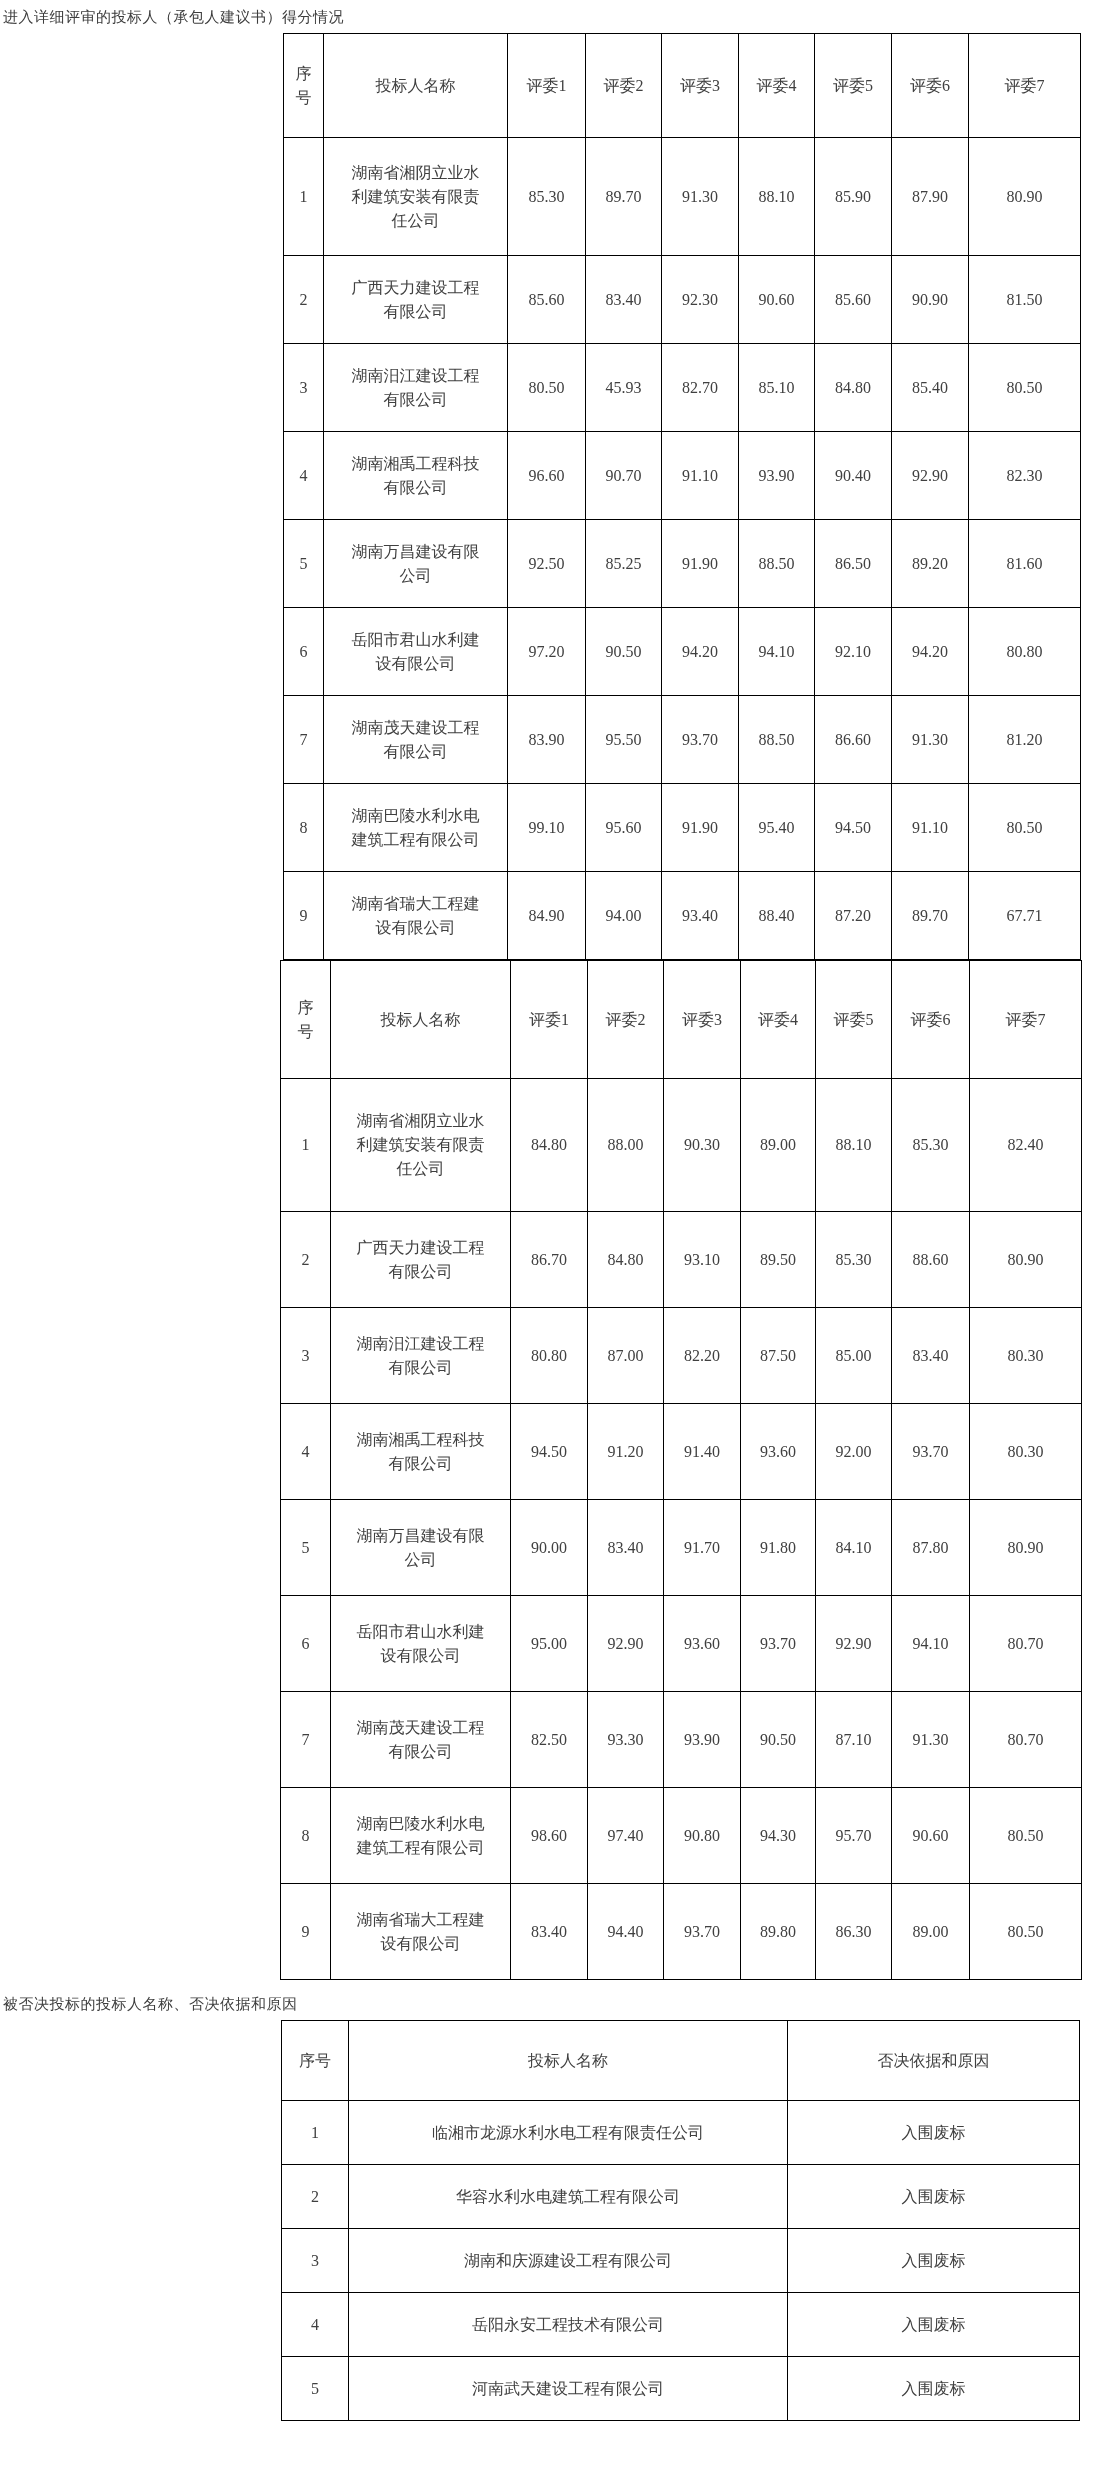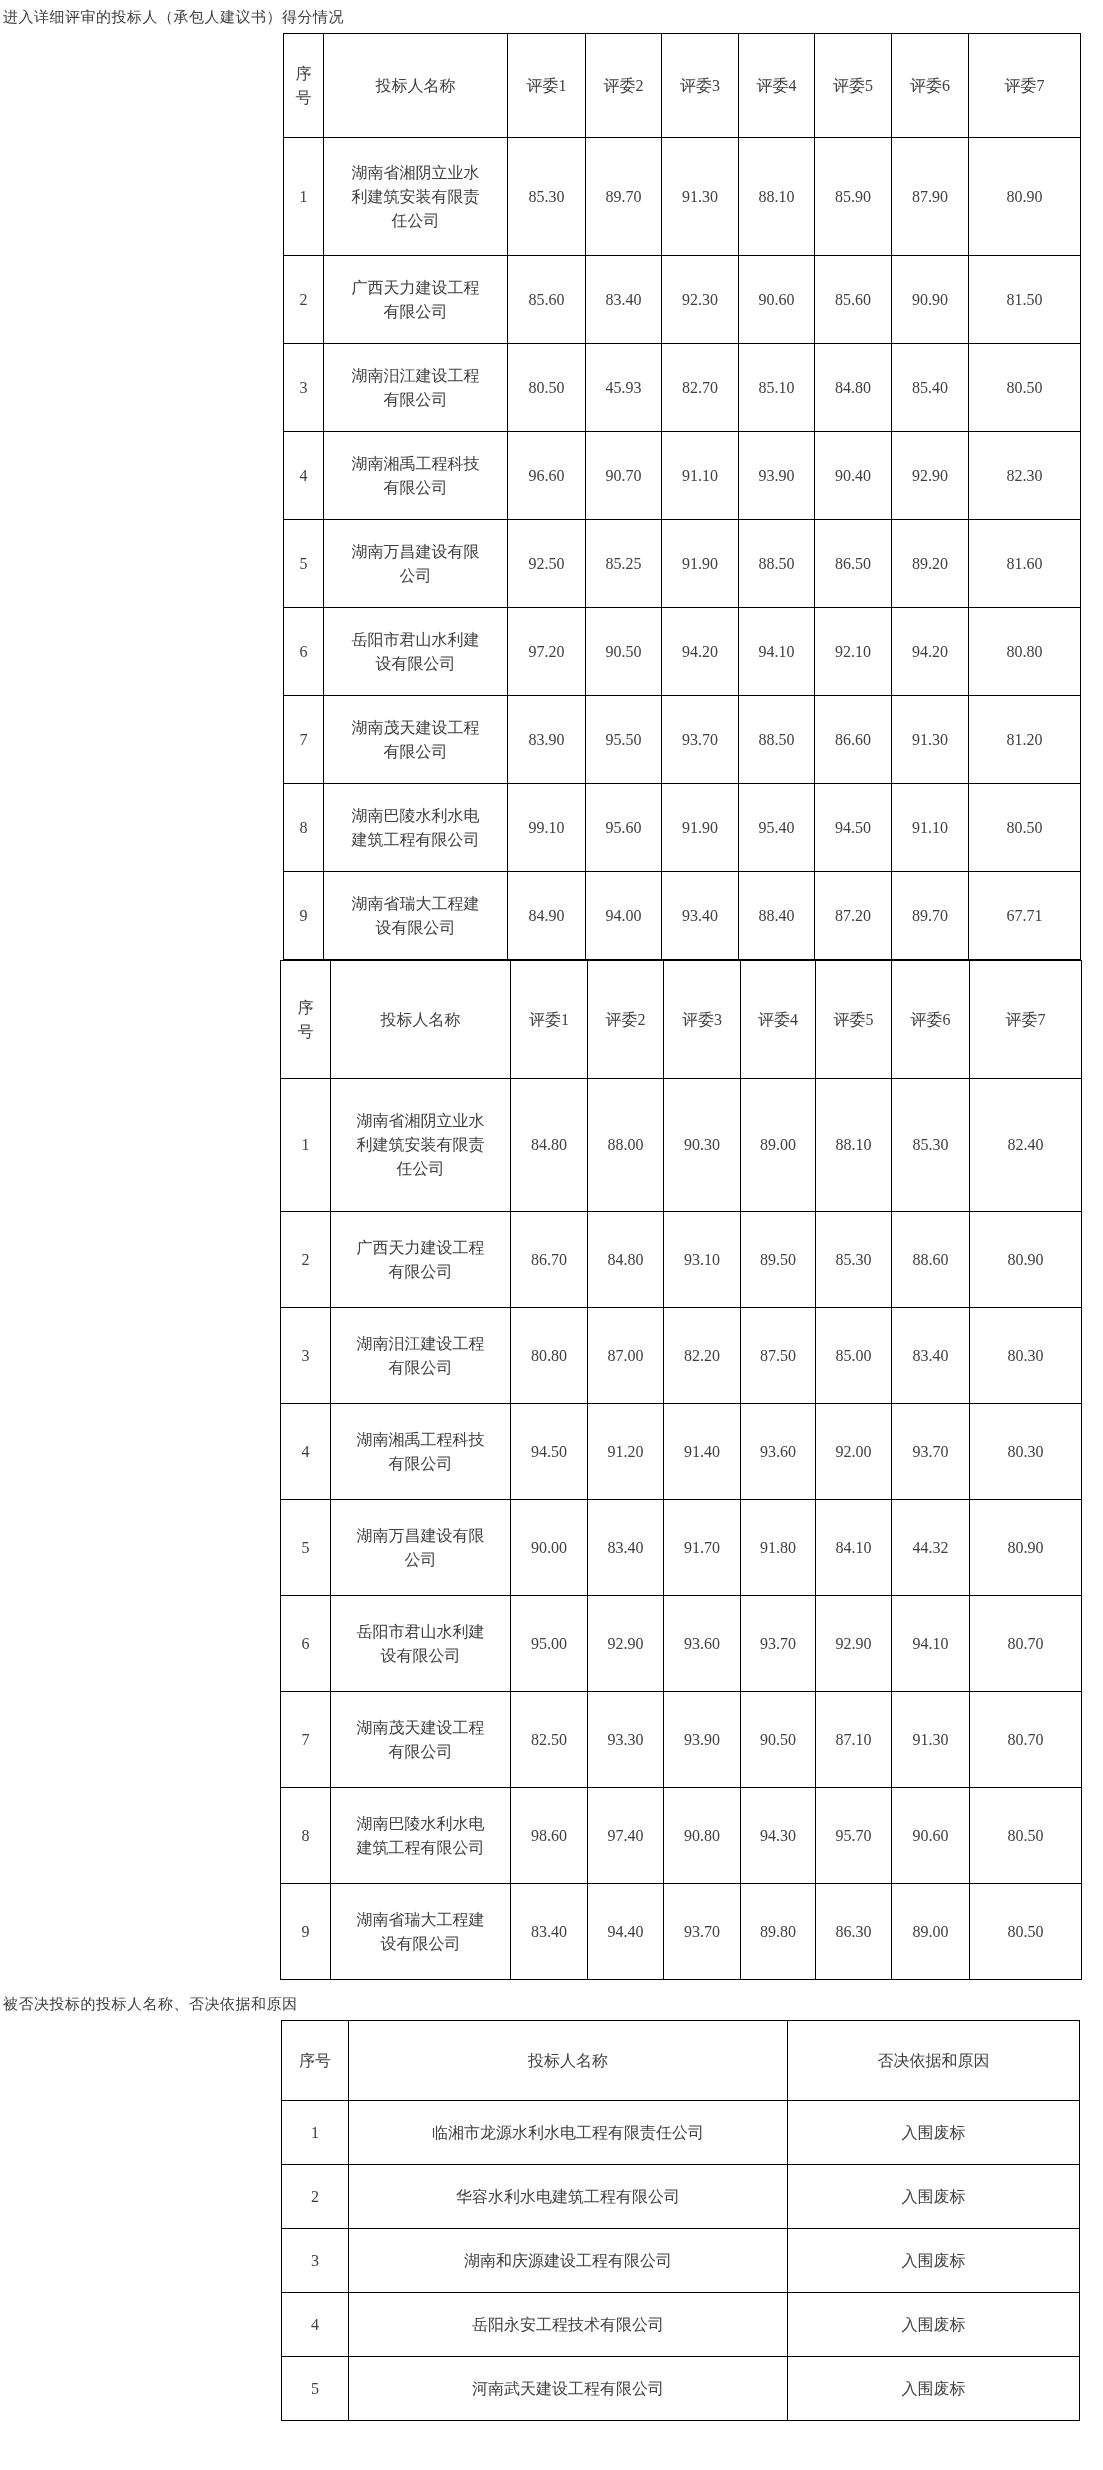--- a/index.html
+++ b/index.html
@@ -269,21 +269,21 @@
           <td class="c8">80.30</td>
         </tr>
         <tr>
           <td class="c0">5</td>
           <td class="c1">湖南万昌建设有限公司</td>
           <td class="c2">90.00</td>
           <td class="c3">83.40</td>
           <td class="c4">91.70</td>
           <td class="c5">91.80</td>
           <td class="c6">84.10</td>
-          <td class="c7">44.32</td>
+          <td class="c7">87.80</td>
           <td class="c8">80.90</td>
         </tr>
         <tr>
           <td class="c0">6</td>
           <td class="c1">岳阳市君山水利建设有限公司</td>
           <td class="c2">95.00</td>
           <td class="c3">92.90</td>
           <td class="c4">93.60</td>
           <td class="c5">93.70</td>
           <td class="c6">92.90</td>

